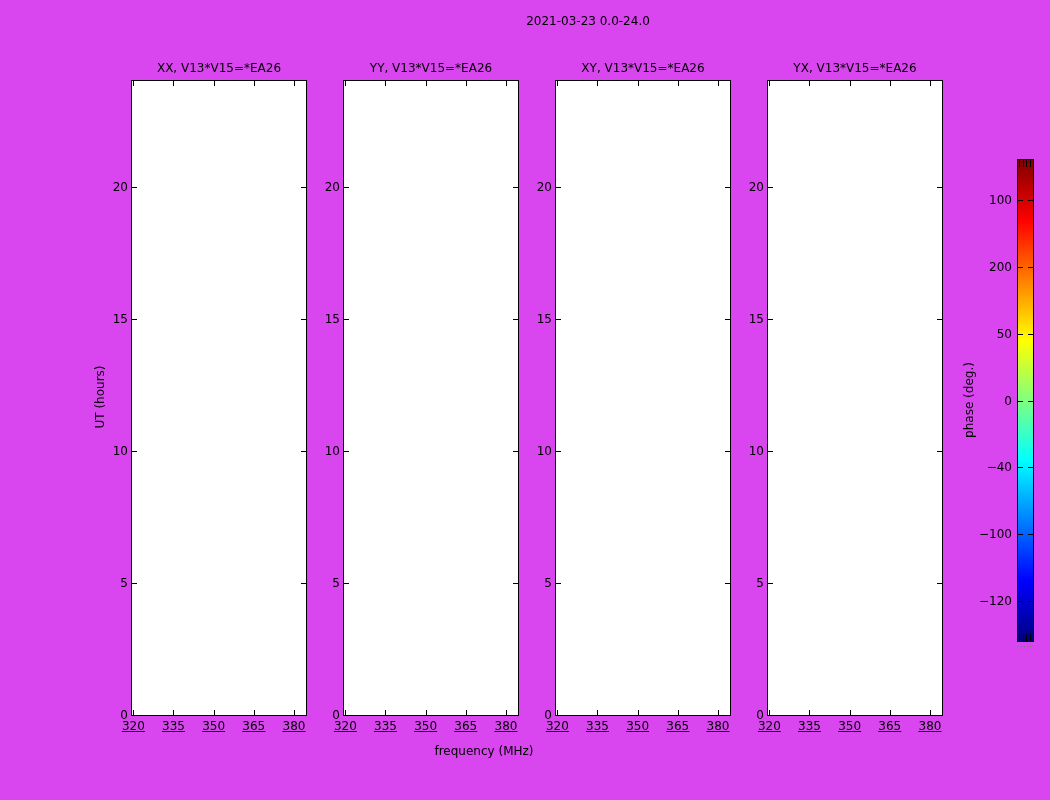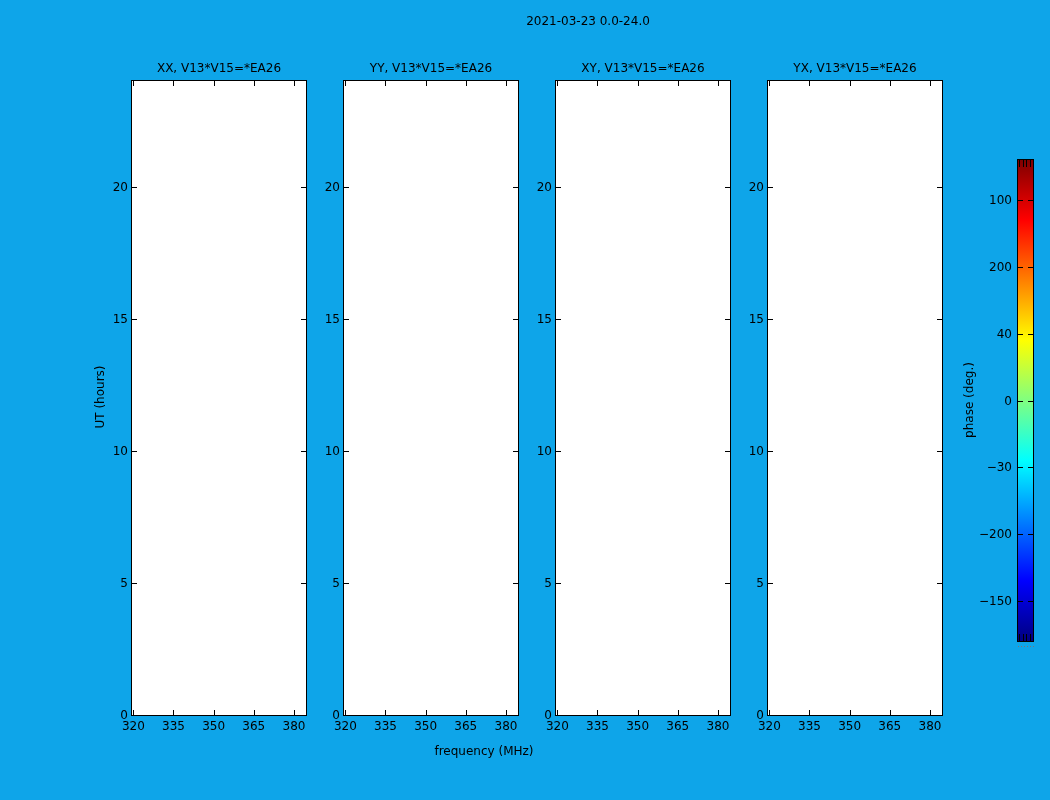--- a/index.html
+++ b/index.html
@@ -1,28 +1,28 @@
 <!DOCTYPE html>
 <html><head>
 <meta charset="utf-8">
 <style>
   html,body{margin:0;padding:0;background:#fff;}
-  .figure{position:relative;width:1050px;height:800px;background:#0ea5e9;
+  .figure{position:relative;width:1050px;height:800px;background:#d946ef;
           font-family:"DejaVu Sans","Liberation Sans",sans-serif;font-size:12px;color:#000;overflow:hidden;}
   .fig-title{position:absolute;top:14px;left:588px;transform:translateX(-50%);white-space:nowrap;}
   .subplot{position:absolute;top:80px;width:176px;height:636px;}
   .sp0{left:131px}.sp1{left:343px}.sp2{left:555px}.sp3{left:767px}
   .plot-area{position:absolute;left:0;top:0;width:100%;height:100%;border:1px solid #000;box-sizing:border-box;background:#fff;}
   .sp-title{position:absolute;bottom:calc(100% + 5px);left:50%;transform:translateX(-50%);white-space:nowrap;}
   .tick{position:absolute;background:#000;}
   .tick-xt{width:1px;height:5px;top:0;}
   .tick-xb{width:1px;height:5px;bottom:0;}
   .tick-yl{height:1px;width:5px;left:0;}
   .tick-yr{height:1px;width:5px;right:0;}
-  .xtl{position:absolute;top:calc(100% + 4px);transform:translateX(-50%);white-space:nowrap;}
+  .xtl{position:absolute;top:calc(100% + 4px);transform:translateX(-50%);white-space:nowrap;text-decoration:underline;}
   .ytl{position:absolute;right:calc(100% + 4px);transform:translateY(-50%);white-space:nowrap;}
   .xlabel{position:absolute;left:484px;top:744px;transform:translateX(-50%);white-space:nowrap;}
   .ylabel{position:absolute;left:100px;top:397px;transform:translate(-50%,-50%) rotate(-90deg);white-space:nowrap;}
   .cb-bar{position:absolute;left:1017px;top:159px;width:17px;height:483px;border:1px solid #000;box-sizing:border-box;}
   .cb-hatch{position:absolute;left:1px;right:1px;height:7px;
             background-image:repeating-linear-gradient(to right,#000 0 1px,transparent 1px 3.5px);}
   .cb-hatch-top{top:0}.cb-hatch-bottom{bottom:0}
   .cb-tick-l{position:absolute;left:0;width:5px;height:1px;background:#000;}
   .cb-tick-r{position:absolute;right:0;width:5px;height:1px;background:#000;}
   .cbl{position:absolute;right:calc(100% + 6px);transform:translateY(-50%);white-space:nowrap;}
@@ -190,30 +190,30 @@
     <div class="cb-hatch cb-hatch-top"></div>
     <div class="cb-hatch cb-hatch-bottom"></div>
   <div class="cb-tick-l" style="top: 8.33333%;"></div>
       <div class="cb-tick-r" style="top: 8.33333%;"></div>
       <div class="cbl" style="top: 8.33333%;">100</div>
       <div class="cb-tick-l" style="top: 22.2222%;"></div>
       <div class="cb-tick-r" style="top: 22.2222%;"></div>
       <div class="cbl" style="top: 22.2222%;">200</div>
       <div class="cb-tick-l" style="top: 36.1111%;"></div>
       <div class="cb-tick-r" style="top: 36.1111%;"></div>
-      <div class="cbl" style="top: 36.1111%;">40</div>
+      <div class="cbl" style="top: 36.1111%;">50</div>
       <div class="cb-tick-l" style="top: 50%;"></div>
       <div class="cb-tick-r" style="top: 50%;"></div>
       <div class="cbl" style="top: 50%;">0</div>
       <div class="cb-tick-l" style="top: 63.8889%;"></div>
       <div class="cb-tick-r" style="top: 63.8889%;"></div>
-      <div class="cbl" style="top: 63.8889%;">−30</div>
+      <div class="cbl" style="top: 63.8889%;">−40</div>
       <div class="cb-tick-l" style="top: 77.7778%;"></div>
       <div class="cb-tick-r" style="top: 77.7778%;"></div>
-      <div class="cbl" style="top: 77.7778%;">−200</div>
+      <div class="cbl" style="top: 77.7778%;">−100</div>
       <div class="cb-tick-l" style="top: 91.6667%;"></div>
       <div class="cb-tick-r" style="top: 91.6667%;"></div>
-      <div class="cbl" style="top: 91.6667%;">−150</div>
+      <div class="cbl" style="top: 91.6667%;">−120</div>
     </div>
 
   <div class="cb-dots"></div>
 
 </div>
 
 </body></html>

